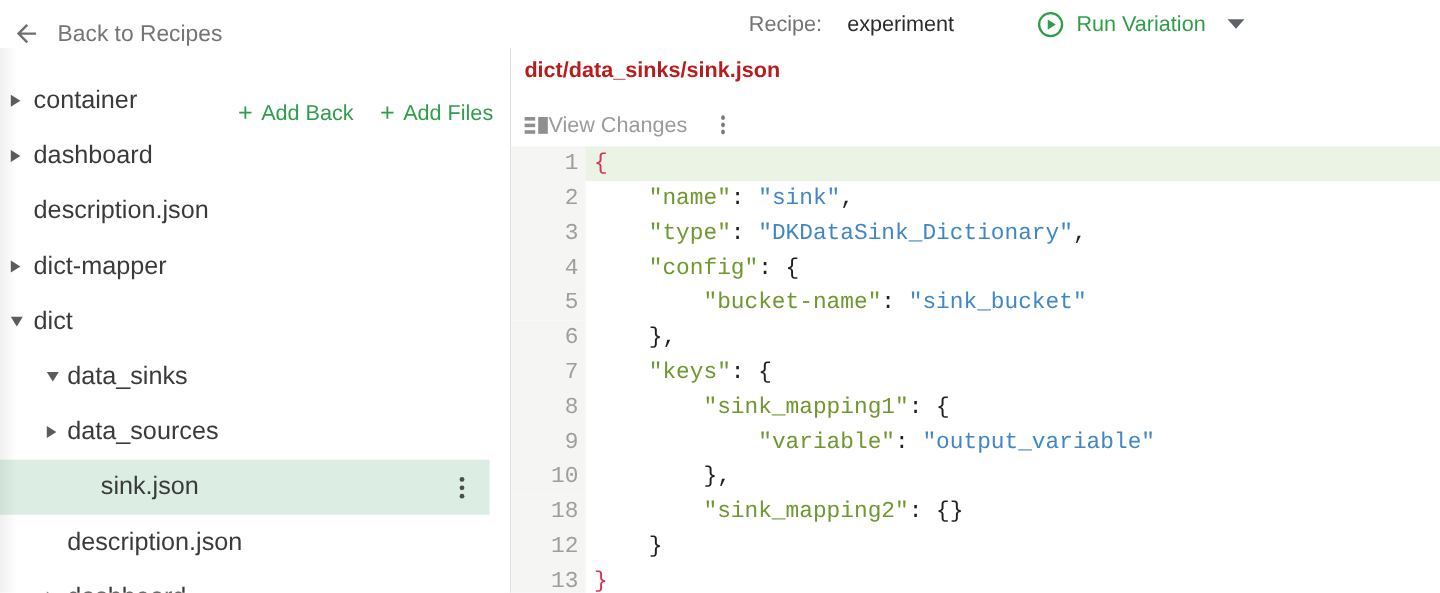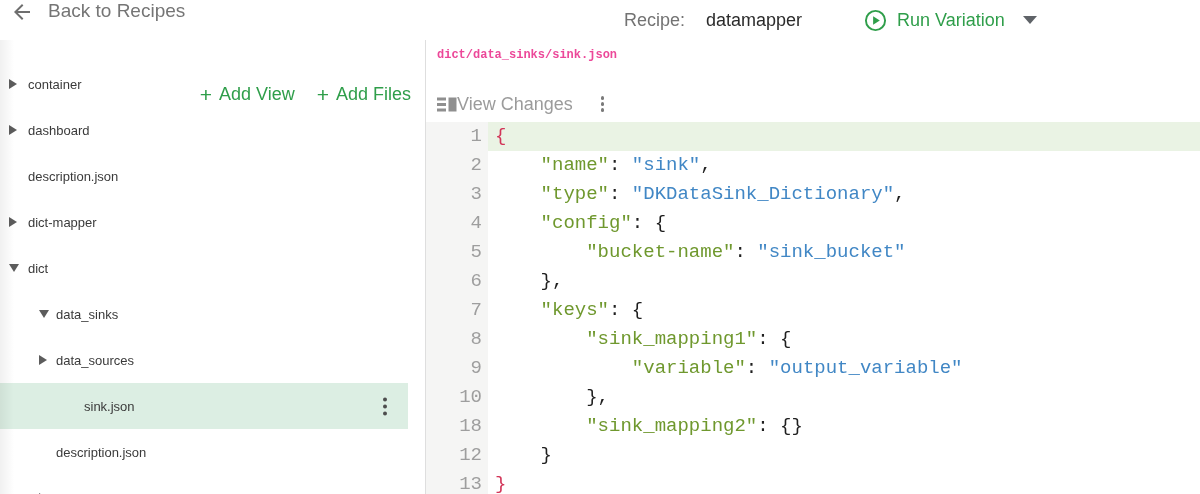--- a/index.html
+++ b/index.html
@@ -5,50 +5,50 @@
   * { box-sizing: border-box; }
   html,body { margin:0; padding:0; }
   body {
     width:1200px; height:494px; overflow:hidden; position:relative;
     background:#ffffff; font-family:"Liberation Sans", sans-serif;
     -webkit-font-smoothing:antialiased;
   }
 
   
   .topbar { position:absolute; left:0; top:0; width:1200px; height:40px; background:#fff; }
-  .back-group { position:absolute; left:10px; top:0; height:40px; display:flex; align-items:flex-start; gap:14px; cursor:pointer; }
+  .back-group { position:absolute; left:10px; top:0; height:40px; display:flex; align-items:flex-end; gap:14px; cursor:pointer; }
   .back-label { color:#757575; font-size:19px; }
   .recipe-label { position:absolute; left:624px; top:0; line-height:40px; color:#737373; font-size:18px; }
   .recipe-name  { position:absolute; left:706px; top:0; line-height:40px; color:#2b2b2b; font-size:18px; }
   .run-group { position:absolute; left:864px; top:0; height:40px; display:flex; align-items:center; gap:10px; cursor:pointer; }
   .run-label { color:#2f9e4a; font-size:18px; }
   .caret-down { width:0; height:0; border-left:7px solid transparent; border-right:7px solid transparent; border-top:8px solid #5f6368; margin-left:8px; }
 
   
   .sidebar { position:absolute; left:0; top:40px; width:425px; height:454px; background:#fff; }
   .sidebar-shade { position:absolute; left:0; top:0; width:14px; height:454px;
     background:linear-gradient(to right, rgba(0,0,0,0.06), rgba(0,0,0,0)); pointer-events:none; }
   .add-buttons { position:absolute; top:44px; right:14px; display:flex; gap:22px; }
   .add-btn { display:flex; align-items:center; gap:7px; color:#2f9e4a; font-size:18px; cursor:pointer; }
   .plus-icon { font-size:21px; line-height:18px; font-weight:400; }
   .tree { position:absolute; left:0; top:21px; width:425px; }
   .tree-row { position:relative; height:46px; width:425px; cursor:pointer; }
   .tree-row.selected { background:#dceee3; width:408px; }
   .tree-arrow { position:absolute; top:50%; transform:translateY(-50%); width:0; height:0; }
   .tree-arrow.collapsed { border-left:8px solid #5c5c5c; border-top:5px solid transparent; border-bottom:5px solid transparent; }
   .tree-arrow.expanded  { border-top:8px solid #5c5c5c; border-left:5px solid transparent; border-right:5px solid transparent; }
-  .tree-label { position:absolute; top:50%; transform:translateY(-50%); color:#3a3a3a; font-size:13px; white-space:nowrap; }
+  .tree-label { position:absolute; top:50%; transform:translateY(-50%); color:#3a3a3a; font-size:21px; white-space:nowrap; }
   .kebab { position:absolute; left:379px; top:50%; transform:translateY(-50%); display:flex; flex-direction:column; align-items:center; padding:4px; cursor:pointer; }
   .kebab .dot { width:4px; height:4px; border-radius:50%; background:#4d4d4d; margin:1.5px 0; }
 
   .v-divider { position:absolute; left:425px; top:40px; width:1px; height:454px; background:#dedede; }
 
   
   .editor { position:absolute; left:426px; top:40px; width:774px; height:454px; background:#fff; }
-  .file-path { position:absolute; left:11px; top:8px; color:#ec4899; font-size:12px; font-weight:bold;font-family:Liberation Mono, monospace; }
+  .file-path { position:absolute; left:11px; top:8px; color:#b91c1c; font-size:18px; font-weight:bold; }
   .toolbar { position:absolute; left:11px; top:50px; height:28px; display:flex; align-items:center; }
   .view-changes { display:flex; align-items:center; cursor:pointer; }
   .view-changes-label { color:#9b9b9b; font-size:18px; }
   .toolbar .kebab2 { display:flex; flex-direction:column; align-items:center; margin-left:24px; padding:4px; cursor:pointer; }
   .kebab2 .dot { width:3.5px; height:3.5px; border-radius:50%; background:#7a7a7a; margin:1.3px 0; }
 
   .code { position:absolute; left:0; top:82px; width:774px; height:372px;
     font-family:"Liberation Mono", monospace; font-size:19px; }
   .code-line { display:flex; height:29px; line-height:29px; }
   .gutter { width:62px; background:#f5f5f4; color:#9e9e9e; text-align:right; padding-right:6px; flex:none; }
@@ -65,21 +65,21 @@
 <div class="topbar">
   <div class="back-group">
     <span style="display:flex;">
       <svg width="24" height="24" viewBox="0 0 24 24">
           <path d="M20 11H7.8l5.6-5.6L12 4l-8 8 8 8 1.4-1.4L7.8 13H20z" fill="#6e6e6e"></path>
         </svg>
     </span>
     <span class="back-label">Back to Recipes</span>
   </div>
   <span class="recipe-label">Recipe:</span>
-  <span class="recipe-name">datamapper</span>
+  <span class="recipe-name">experiment</span>
   <div class="run-group">
     <span style="display:flex;">
       <svg width="23" height="23" viewBox="0 0 24 24">
         <circle cx="12" cy="12" r="10" fill="none" stroke="#2f9e4a" stroke-width="2"></circle>
         <path d="M9.5 7.5l7 4.5-7 4.5z" fill="#2f9e4a"></path>
       </svg>
     </span>
     <span class="run-label">Run Variation</span>
     <span class="caret-down"></span>
   </div>
@@ -126,21 +126,21 @@
         <span class="tree-label" style="left: 56px;">description.json</span>
       </div>
       <div class="tree-row">
         <span class="tree-arrow collapsed" style="left: 39px;"></span>
         <span class="tree-label" style="left: 56px;">dashboard</span>
       </div>
     </div>
   <div class="add-buttons">
     <div class="add-btn">
       <span class="plus-icon">+</span>
-      <span>Add View</span>
+      <span>Add Back</span>
     </div>
     <div class="add-btn">
       <span class="plus-icon">+</span>
       <span>Add Files</span>
     </div>
   </div>
   <div class="sidebar-shade"></div>
 </div>
 
 <div class="v-divider"></div>

